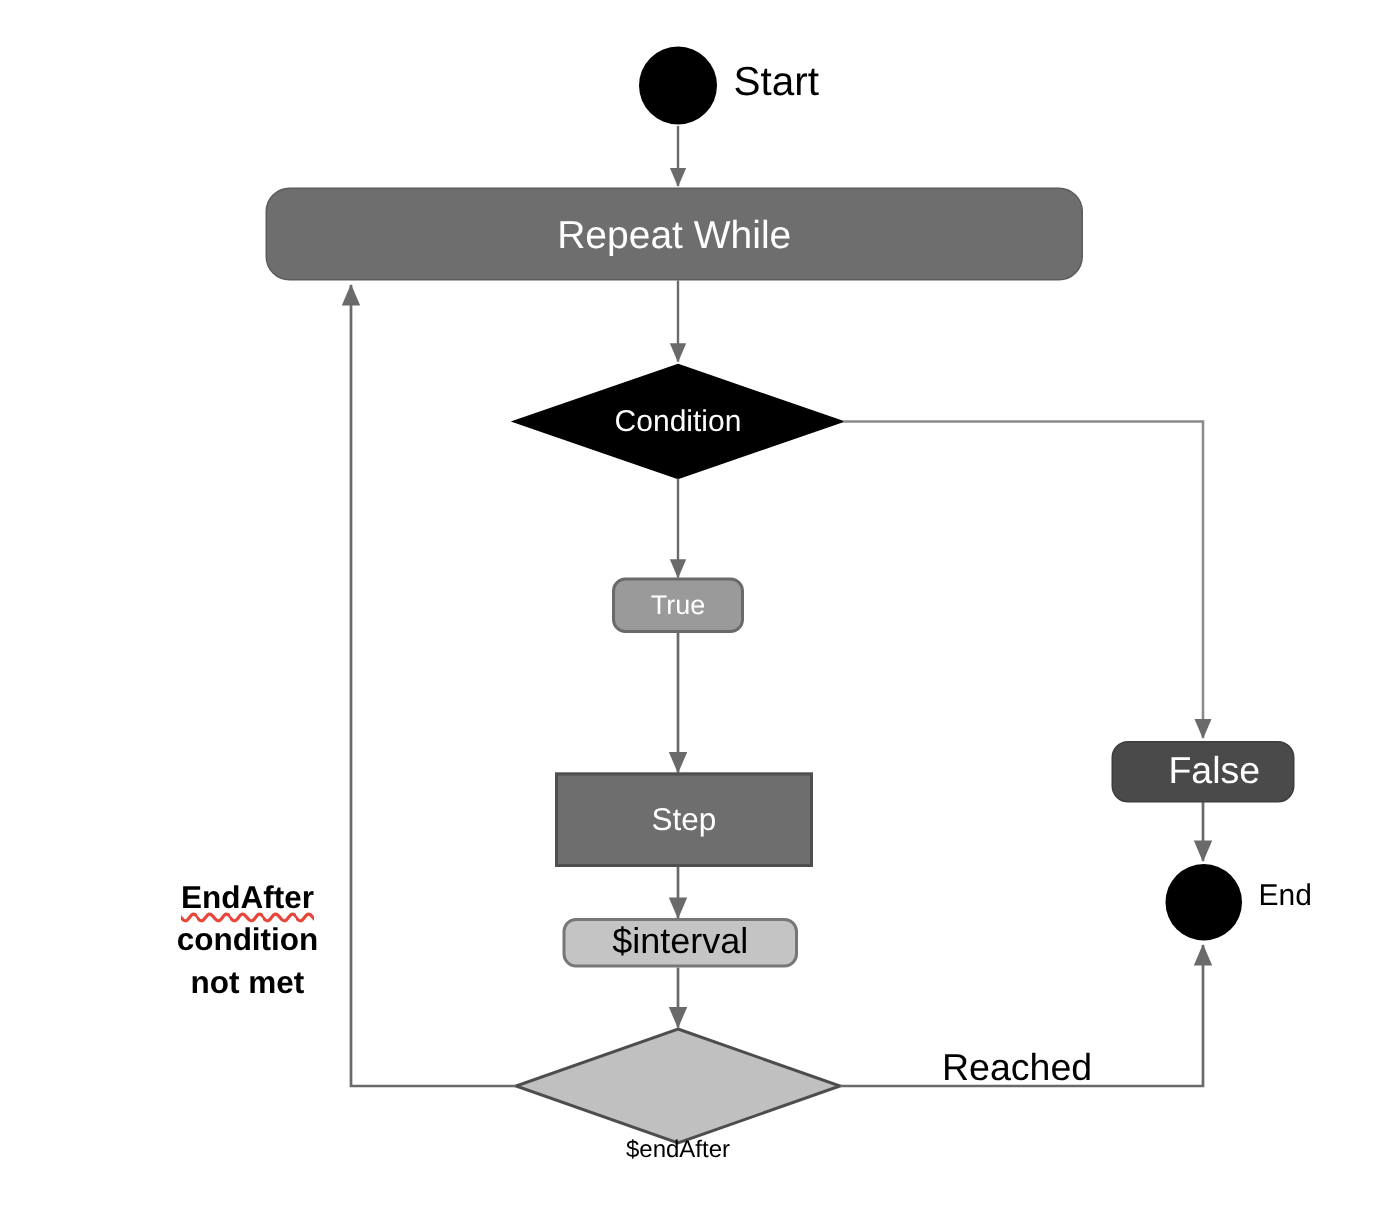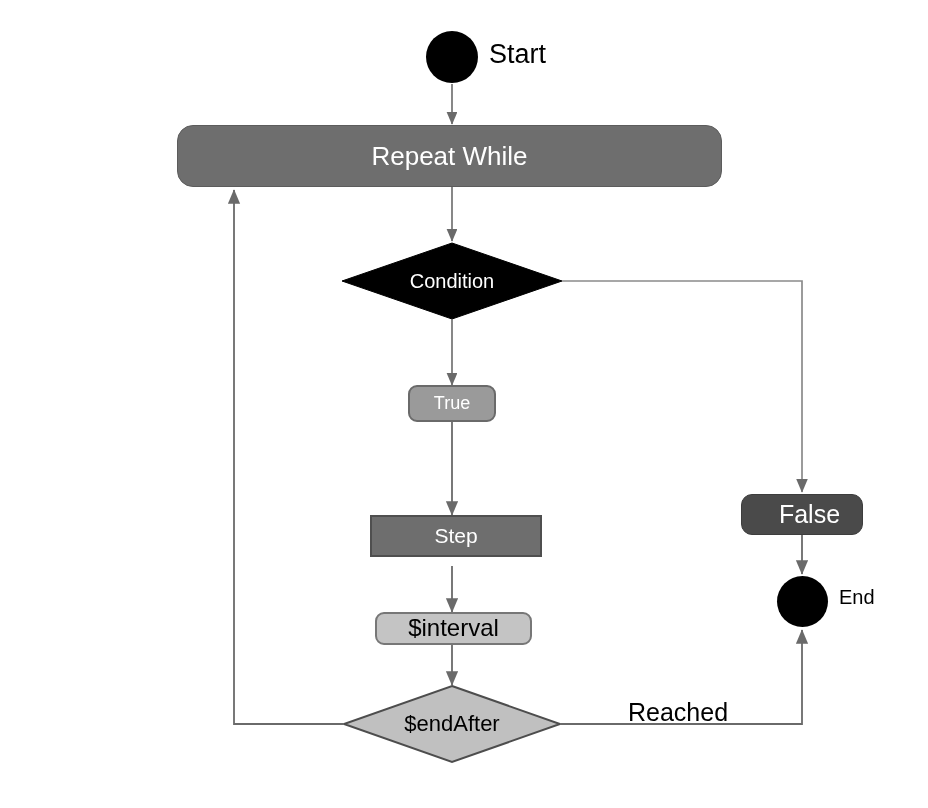--- a/index.html
+++ b/index.html
@@ -94,21 +94,22 @@
     align-items: center;
     justify-content: center;
     text-align: center;
   }
   .diamond-label.cond {
     color: #ffffff;
     font-size: 20px;
   }
   .diamond-label.endafter {
     color: #000000;
-    font-size: 22px;
+    font-size: 16px;
+    margin-top: 43px;
   }
 
   
   .txt {
     position: absolute;
     color: #000000;
     white-space: pre;
   }
   .txt-start { font-size: 27px; }
   .txt-end { font-size: 20px; }
@@ -169,27 +170,32 @@
 
   <div class="node terminal" style="left:426px; top:31px; width:52px; height:52px;"></div>
   <div class="txt txt-start" style="left:489px; top:39px;">Start</div>
 
   <div class="node bar-repeat" style="left:177px; top:125px; width:545px; height:62px;">Repeat While</div>
 
   <div class="diamond-label cond" style="left:342px; top:262px; width:220px; height:38px;">Condition</div>
 
   <div class="node pill-true" style="left:408px; top:385px; width:88px; height:37px;">True</div>
 
-  <div class="node rect-step" style="left:370px; top:515px; width:172px; height:42px;">Step</div>
+  <div class="node rect-step" style="left:370px; top:515px; width:172px; height:63px;">Step</div>
 
   <div class="node pill-interval" style="left:375px; top:612px; width:157px; height:33px;">$interval</div>
 
   <div class="diamond-label endafter" style="left:344px; top:705px; width:216px; height:38px;">$endAfter</div>
 
   <div class="node pill-false" style="left:741px; top:494px; width:122px; height:41px;">False</div>
 
   <div class="node terminal" style="left:777px; top:576px; width:51px; height:51px;"></div>
   <div class="txt txt-end" style="left:839px; top:586px;">End</div>
 
   <div class="txt txt-reached" style="left:628px; top:698px;">Reached</div>
 
+  <div class="note" style="left:110px; top:585px; width:110px;">
+    <span class="squiggle">EndAfter</span><br>
+    <span>condition</span><br>
+    <span>not met</span>
+  </div>
 
 </div>
 
 </body></html>

